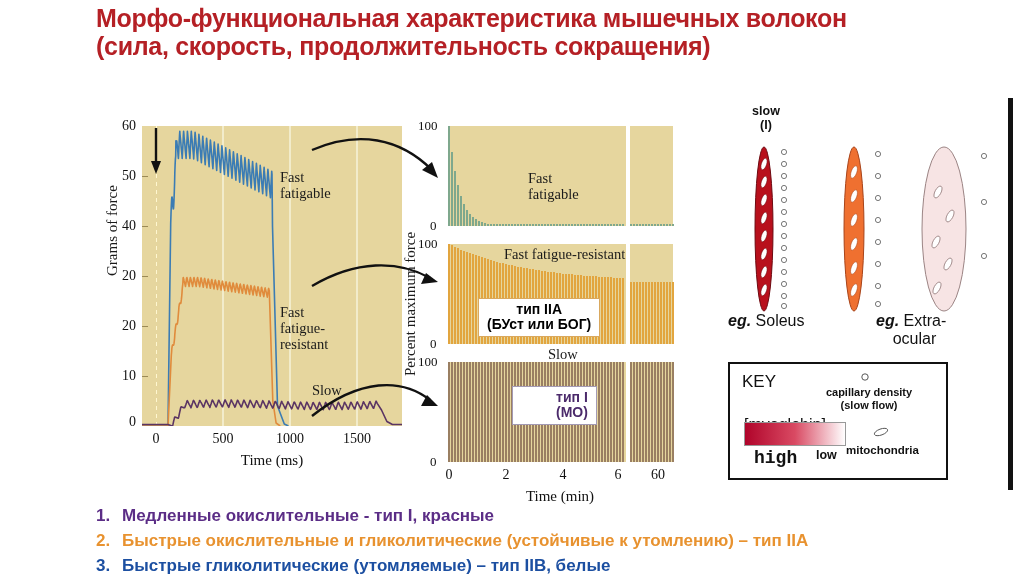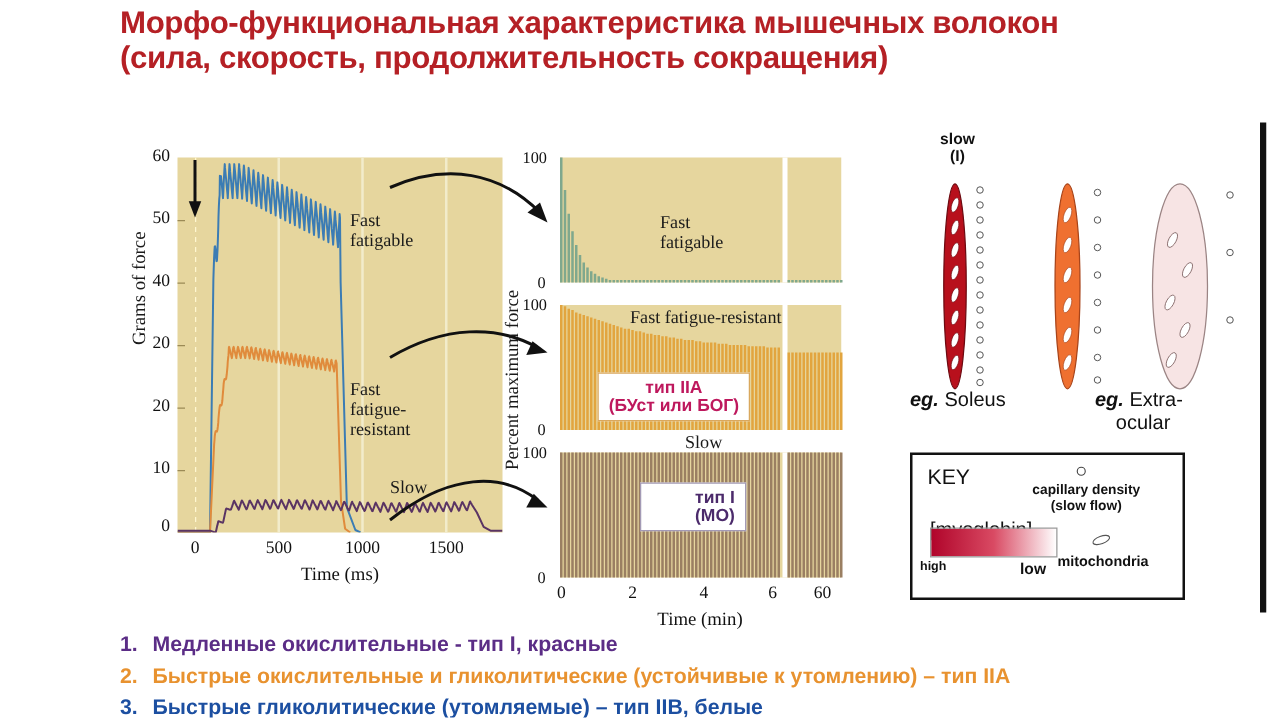--- a/index.html
+++ b/index.html
@@ -62,21 +62,21 @@
   .subplot .gapline{position:absolute;top:0;bottom:0;width:4px;background:#ffffff;}
   .stick{position:absolute;bottom:0;width:2px;}
 
   .box{
     position:absolute;background:#fff;border:1px solid #8aa0bb;
     font-family:"Liberation Sans", sans-serif;font-weight:bold;
     text-align:center;line-height:15px;padding:3px 8px 4px 8px;
     font-size:14px;white-space:nowrap;
   }
   .box.b1{color:#1c68b5;border-color:#7f9bbd;}
-  .box.b2{color:#be185d;border-color:#d9a85e;}
+  .box.b2{color:#000000;border-color:#d9a85e;}
   .box.b3{color:#4b2a6b;border-color:#a39ab5;}
 
   .midtext{position:absolute;font-size:14.5px;line-height:16px;color:#1a1a1a;}
 
   
   .rightpanel{position:absolute;left:716px;top:0px;width:300px;height:400px;}
   .fiberhead{position:absolute;font-family:"Liberation Sans", sans-serif;
      font-size:12.5px;line-height:14px;text-align:center;color:#111;font-weight:600;}
   .egtext{position:absolute;font-family:"Liberation Sans", sans-serif;font-size:16px;
      line-height:18px;color:#111;}
@@ -534,21 +534,21 @@
         <svg style="position:absolute;left:126px;top:6px;width:18px;height:14px;" viewBox="0 0 18 14">
           <circle cx="9" cy="7" r="3.2" fill="#fff" stroke="#444" stroke-width="0.9"></circle>
         </svg>
         <div class="keyword" style="left:84px;top:22px;font-size:11px;line-height:13px;text-align:center;width:110px;font-weight:bold;">
           <div>capillary density</div>
           <div>(slow flow)</div>
         </div>
 
         <div class="keyword" style="left:14px;top:52px;font-size:16px;">[myoglobin]</div>
         <div class="mygrad"></div>
-        <div class="keyword" style="left:6px;top:84px;font-size:10px;font-weight:bold;">high</div>
+        <div class="keyword" style="left:24px;top:84px;font-size:18px;font-weight:bold;font-family:Liberation Mono, monospace;">high</div>
         <div class="keyword" style="left:86px;top:84px;font-size:12.5px;font-weight:bold;">low</div>
 
         <svg style="position:absolute;left:140px;top:60px;width:22px;height:16px;" viewBox="0 0 22 16">
           <ellipse cx="11" cy="8" rx="7" ry="3" fill="#fff" stroke="#555" stroke-width="0.9" transform="rotate(-20 11 8)"></ellipse>
         </svg>
         <div class="keyword" style="left:116px;top:80px;font-size:11.5px;font-weight:bold;">mitochondria</div>
       </div>
     </div>
   </div>
 

